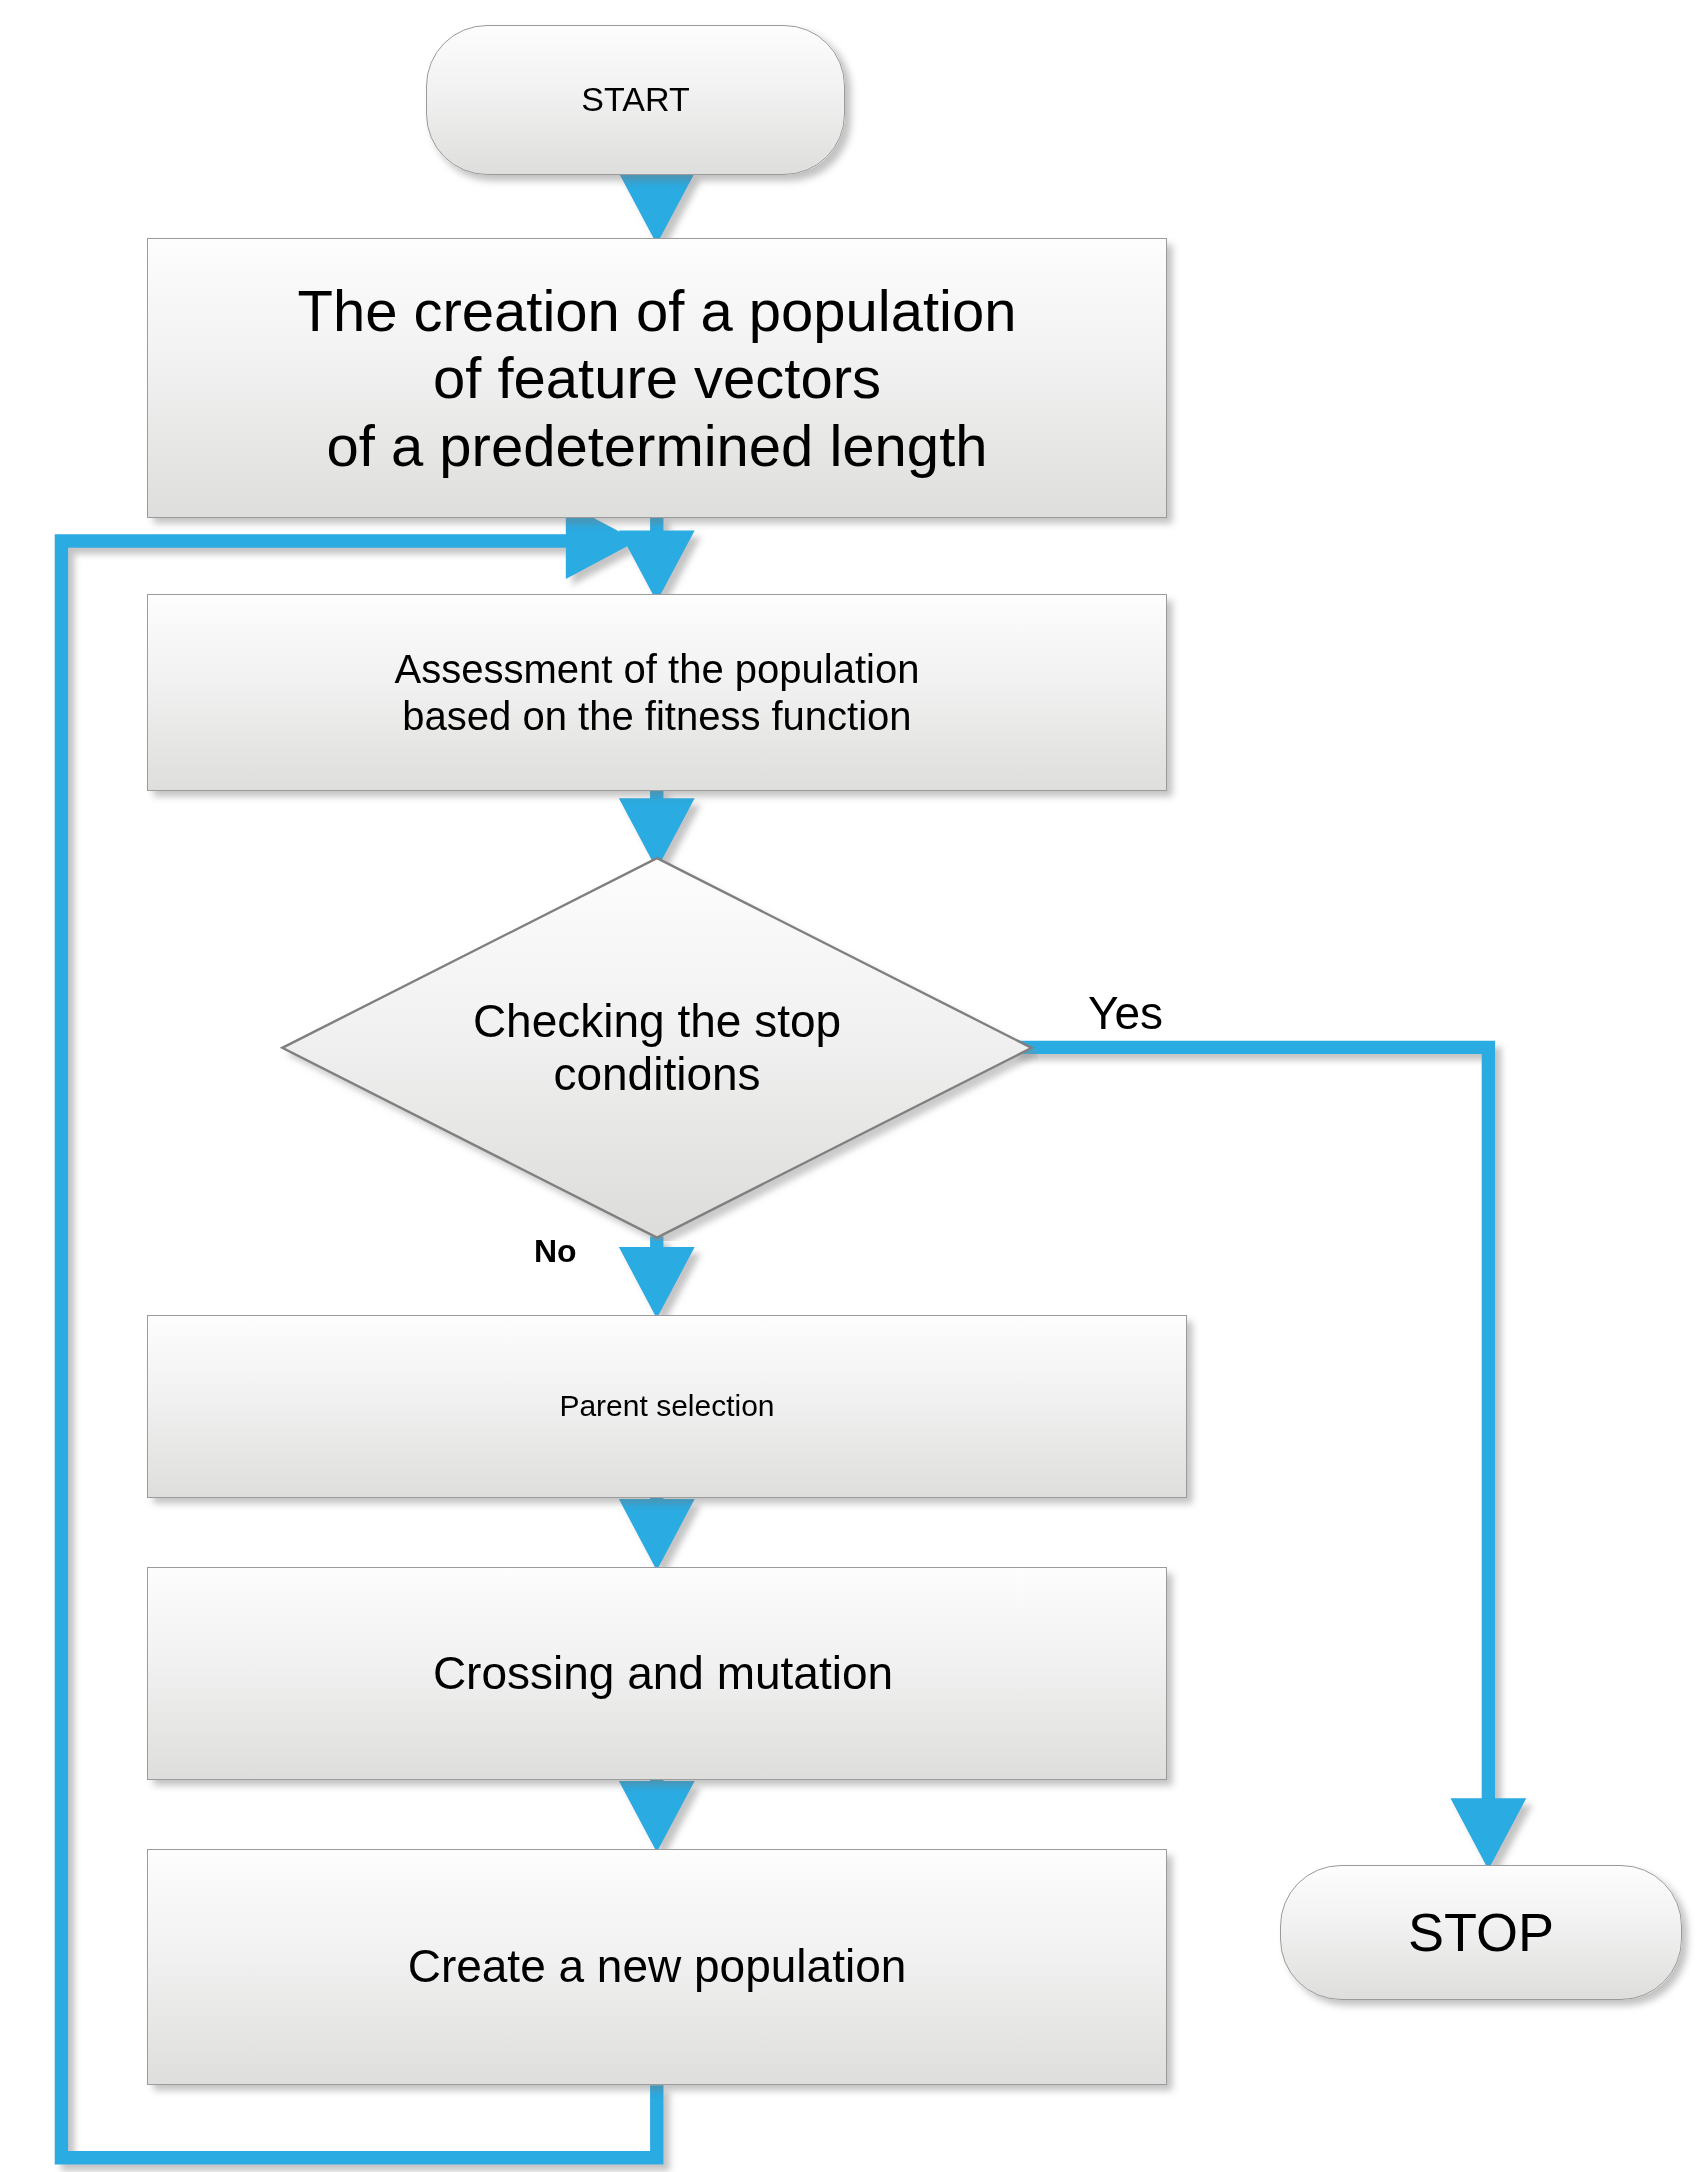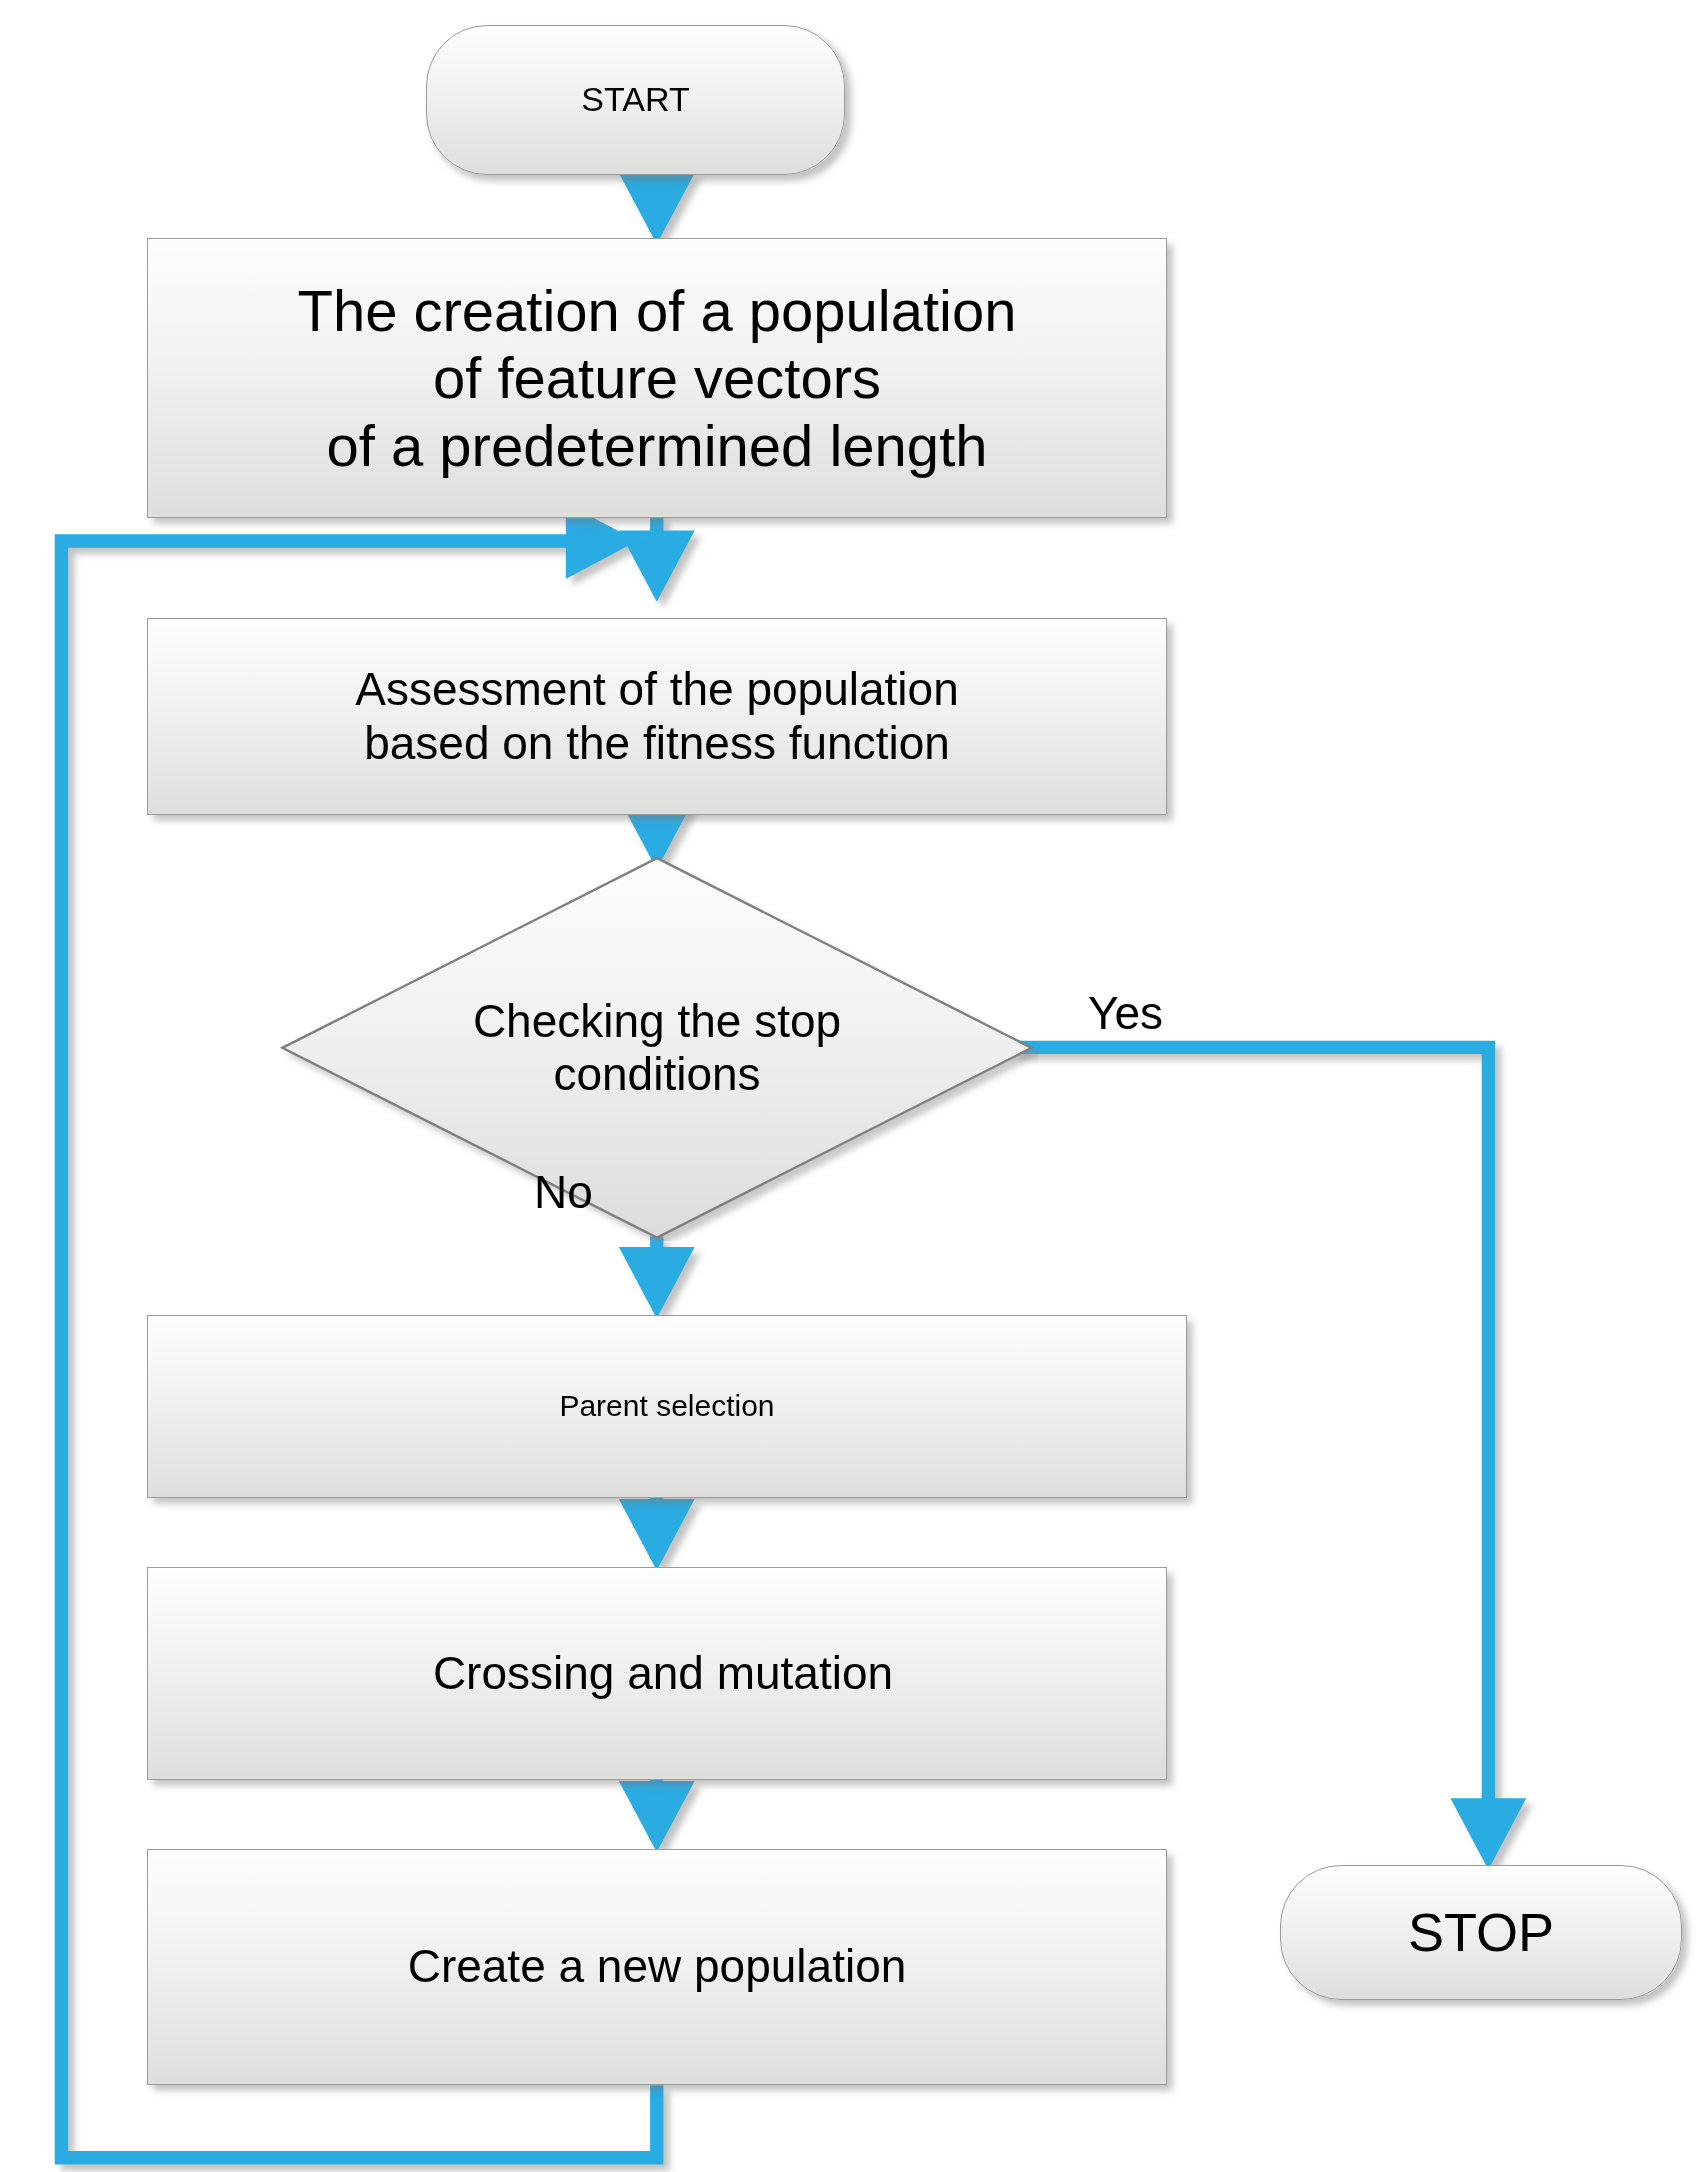--- a/index.html
+++ b/index.html
@@ -122,21 +122,21 @@
   <div class="node terminator" style="left:426px; top:25px; width:419px; height:150px; font-size:34px;">
     <span class="label">START</span>
   </div>
 
   <div class="node process" style="left:147px; top:238px; width:1020px; height:280px; font-size:58px;">
     <span class="label">The creation of a population
 of feature vectors
 of a predetermined length</span>
   </div>
 
-  <div class="node process" style="left:147px; top:594px; width:1020px; height:197px; font-size:46px;margin-top:24px;">
+  <div class="node process" style="left:147px; top:594px; width:1020px; height:197px; font-size:40px;">
     <span class="label">Assessment of the population
 based on the fitness function</span>
   </div>
 
   <div class="decision" style="left:276px; top:855px; width:762px; height:386px;">
     <svg class="diamond-shape" viewBox="0 0 968 490" xmlns="http://www.w3.org/2000/svg">
       <defs>
         <linearGradient id="dgrad" x1="0" y1="0" x2="0" y2="1">
           <stop offset="0%" stop-color="#fdfdfd"></stop>
           <stop offset="45%" stop-color="#f1f1f1"></stop>
@@ -151,21 +151,21 @@
     <div class="diamond-label" style="font-size:46px;">
       <span>Checking the stop
 conditions</span>
     </div>
   </div>
 
   <div class="edge-label" style="left:1088px; top:986px; font-size:46px;">
     <span>Yes</span>
   </div>
 
-  <div class="edge-label" style="left:534px; top:1165px; font-size:46px;">
+  <div class="edge-label" style="left:534px; top:1233px; font-size:32px;font-weight:bold;">
     <span>No</span>
   </div>
 
   <div class="node process" style="left:147px; top:1315px; width:1040px; height:183px; font-size:30px;">
     <span class="label">Parent selection</span>
   </div>
 
   <div class="node process" style="left:147px; top:1567px; width:1020px; height:213px; font-size:46px;padding-left:12px;">
     <span class="label">Crossing and mutation</span>
   </div>

